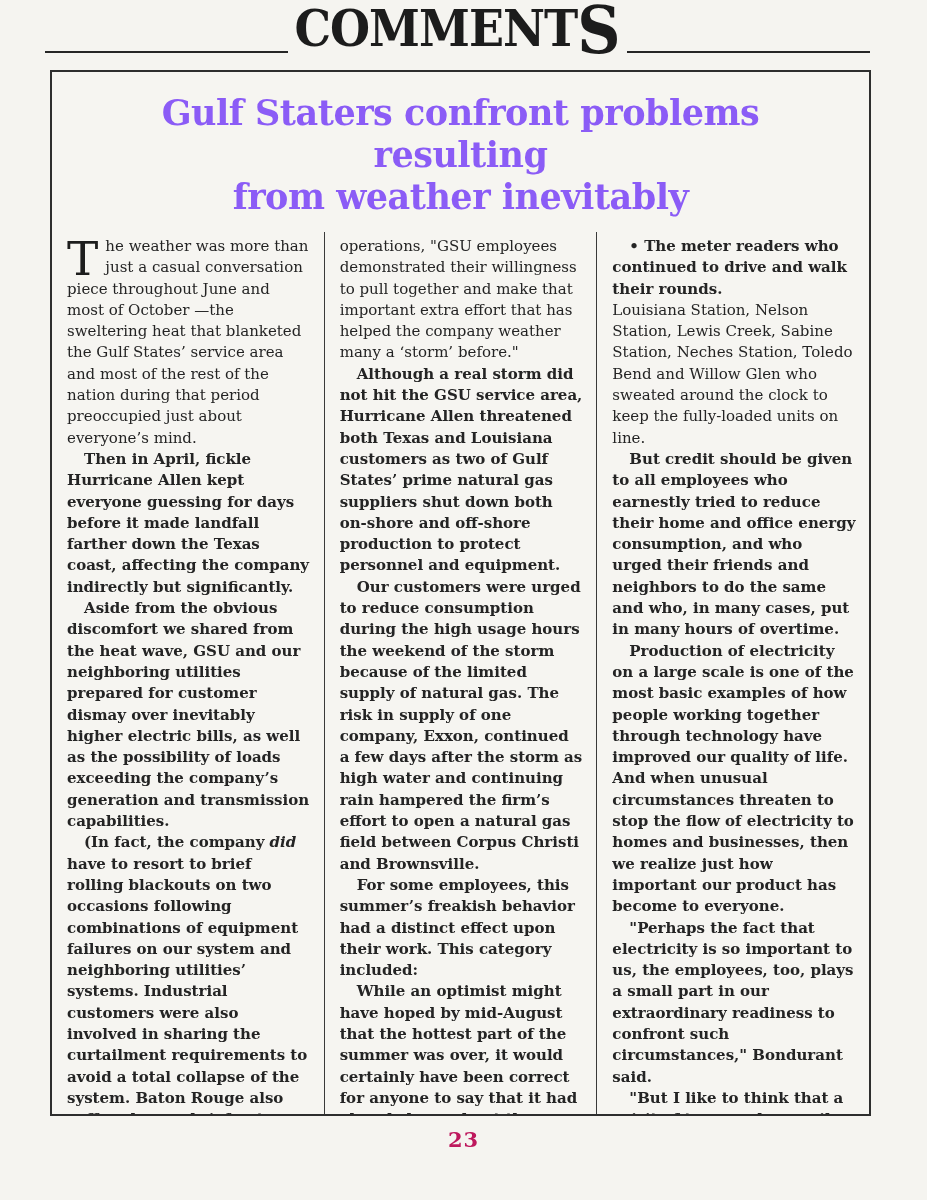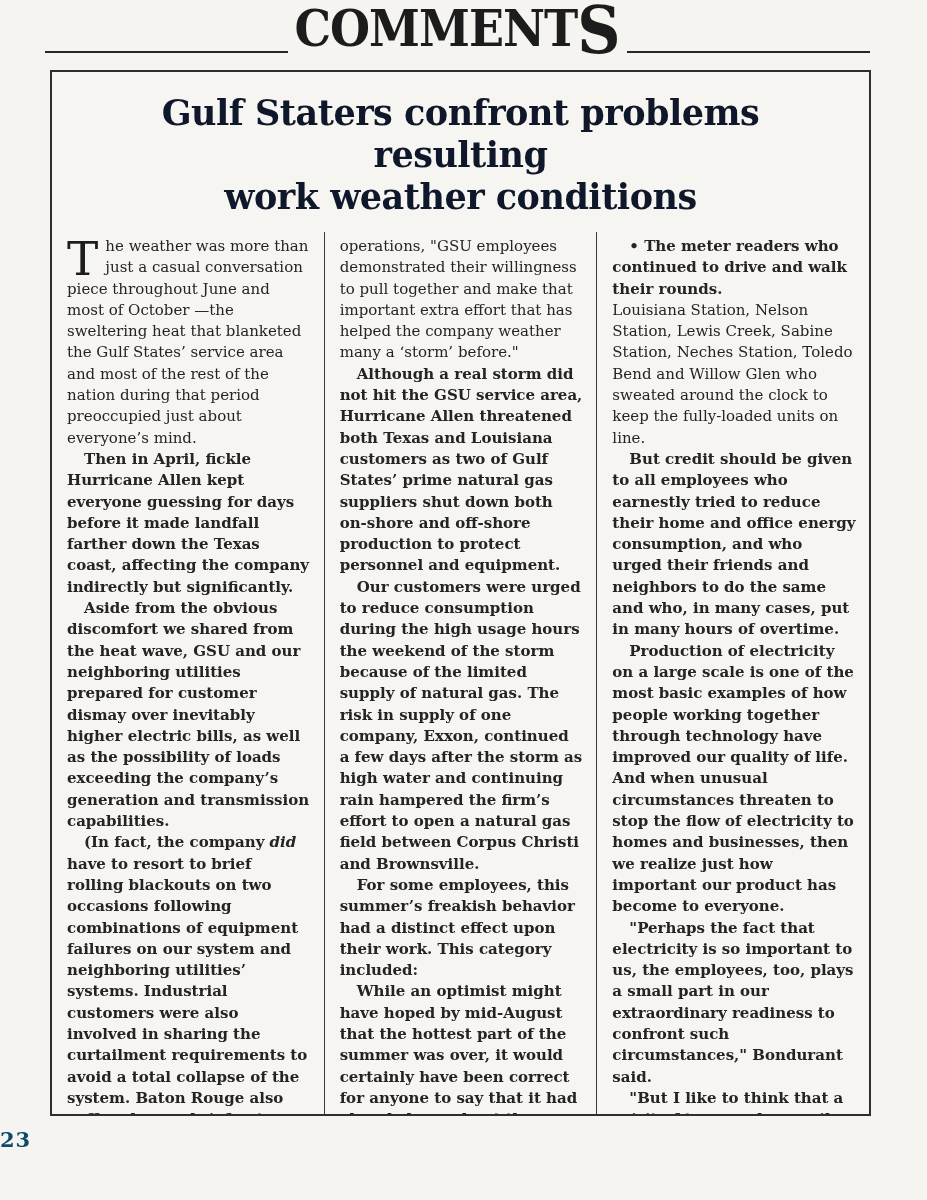--- a/index.html
+++ b/index.html
@@ -53,21 +53,21 @@
     display: flex;
     flex-direction: column;
     background: #f6f5f1;
   }
   .article-title {
     text-align: center;
     font-weight: bold;
     font-size: 35px;
     line-height: 1.2;
     letter-spacing: -0.5px;
-    color: #0f172a;
+    color: #8b5cf6;
     padding: 20px 30px 4px 30px;
   }
   .columns {
     flex: 1;
     display: flex;
     margin-top: 10px;
     overflow: hidden;
   }
   .article-col {
     flex: 1;
@@ -90,40 +90,41 @@
   .dropcap {
     float: left;
     font-size: 47px;
     line-height: 0.78;
     padding: 5px 7px 0 0;
     color: #1d1d1d;
   }
 
   
   .page-number {
+    text-align: center;
     margin-top: 11px;
     font-size: 21px;
     font-weight: bold;
     letter-spacing: 1px;
-    color: #0c4a6e;
+    color: #be185d;
   }
 </style>
 </head>
 <body>
 
 <div class="masthead-row">
   <div class="masthead-rule"></div>
   <div class="wordmark"><span class="wm-main">COMMENT</span><span class="wm-last">S</span></div>
   <div class="masthead-rule"></div>
 </div>
 
 <div class="article-box">
   <div class="article-title">
     <div>Gulf Staters confront problems resulting</div>
-    <div>work weather conditions</div>
+    <div>from weather inevitably</div>
   </div>
   <div class="columns">
     <div class="article-col">
         <p class="para"><span class="dropcap">T</span><span>he weather was more than just a casual conversation piece throughout June and most of October —the sweltering heat that blanketed the Gulf States’ service area and most of the rest of the nation during that period preoccupied just about everyone’s mind.</span></p>
         <p class="para indent"><span>Then in April, fickle Hurricane Allen kept everyone guessing for days before it made landfall farther down the Texas coast, affecting the company indirectly but significantly.</span></p>
         <p class="para indent"><span>Aside from the obvious discomfort we shared from the heat wave, GSU and our neighboring utilities prepared for customer dismay over inevitably higher electric bills, as well as the possibility of loads exceeding the company’s generation and transmission capabilities.</span></p>
         <p class="para indent"><span>(In fact, the company </span><span style="font-style: italic;">did</span><span> have to resort to brief rolling blackouts on two occasions following combinations of equipment failures on our system and neighboring utilities’ systems. Industrial customers were also involved in sharing the curtailment requirements to avoid a total collapse of the system. Baton Rouge also suffered some brief outages as a result of overloaded circuits.)</span></p>
         <p class="para indent"><span>As the drought dragged on, there were even unforeseen drawbacks, such as brief outages caused by build-ups of salt water and animal waste on power lines that ordinarily would have been washed away by frequent summer showers.</span></p>
       </div>
     <div class="article-col">

